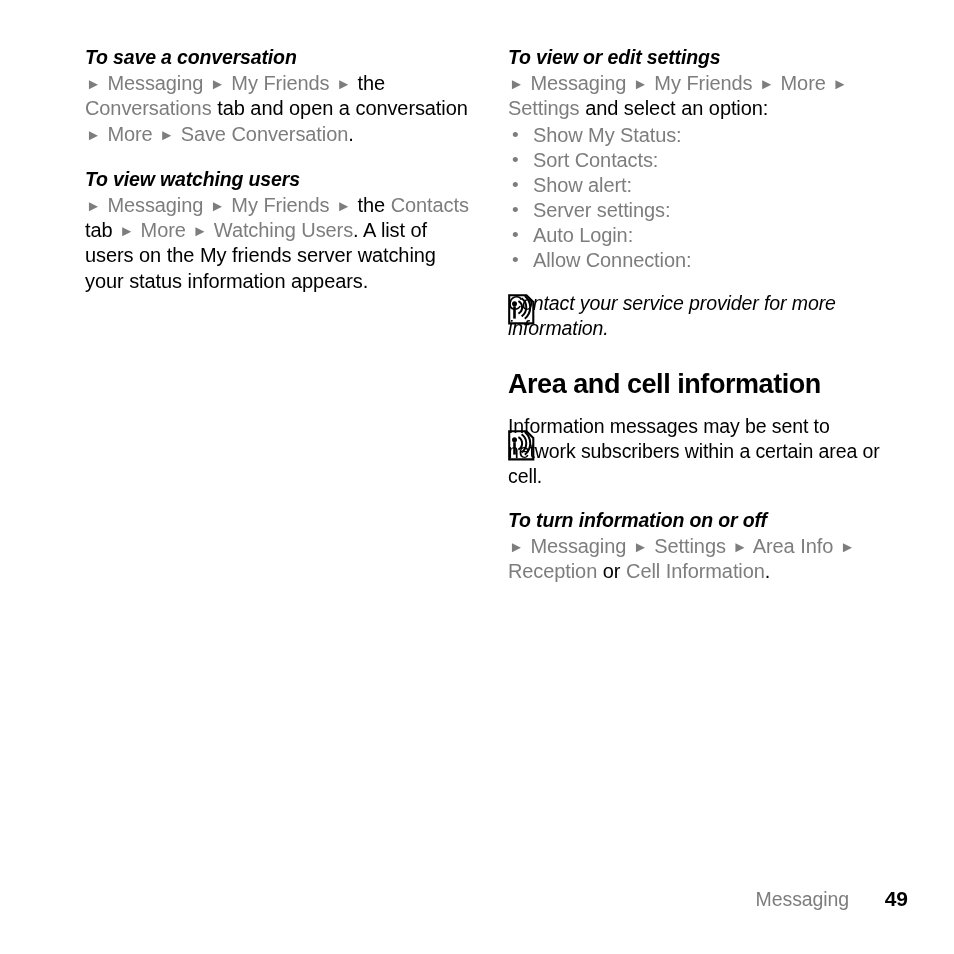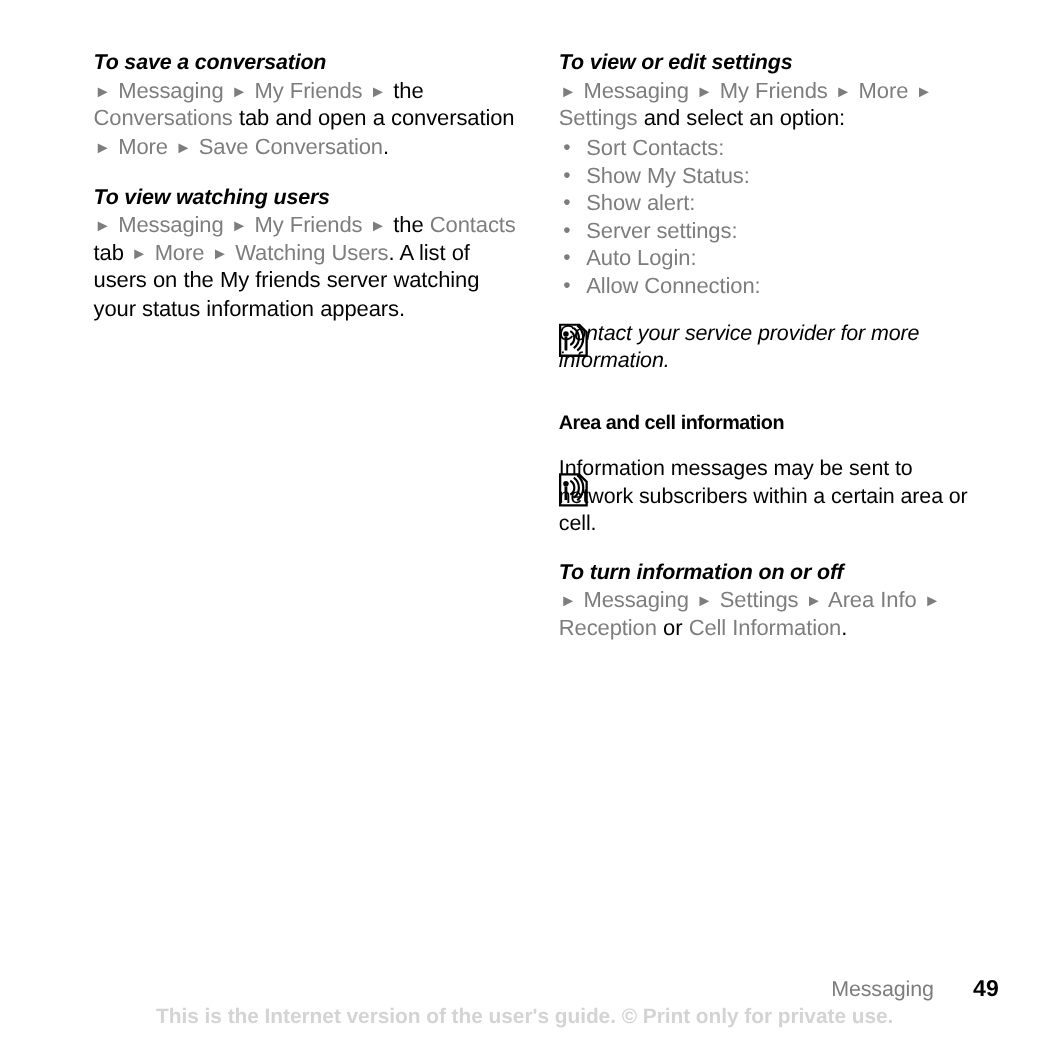--- a/index.html
+++ b/index.html
@@ -105,21 +105,21 @@
     left: 0;
     top: 3px;
     width: 27px;
     height: 31px;
   }
   .note-icon.lower { top: 16px; }
   .note-icon svg { display: block; }
 
   
   .section-title {
-    font-size: 18px;
+    font-size: 27px;
     font-weight: bold;
     line-height: 30px;
     color: #000;
     margin: 28px 0 15px 0;
     letter-spacing: -0.45px;
   }
 
   
   .footer-pagerow {
     position: absolute;
@@ -176,22 +176,22 @@
 
   </div>
 
   <div class="col col-right">
 
     <div>
       <div class="proc-title">To view or edit settings</div>
       <p class="steps"><span class="arw">►</span> <span class="m">Messaging</span> <span class="arw">►</span> <span class="m">My Friends</span> <span class="arw">►</span> <span class="m">More</span> <span class="arw">►</span> <span class="m">Settings</span> and select an option:</p>
 
       <ul class="opts">
+        <li>Show My Status:</li>
         <li>Sort Contacts:</li>
-        <li>Show My Status:</li>
         <li>Show alert:</li>
         <li>Server settings:</li>
         <li>Auto Login:</li>
         <li>Allow Connection:</li>
       </ul>
     </div>
 
     <div class="note">
       <span class="note-icon">
         <svg width="27" height="31" viewBox="0 0 27 31" xmlns="http://www.w3.org/2000/svg">
@@ -227,15 +227,14 @@
       <p class="steps"><span class="arw">►</span> <span class="m">Messaging</span> <span class="arw">►</span> <span class="m">Settings</span> <span class="arw">►</span> <span class="m">Area Info</span> <span class="arw">►</span> <span class="m">Reception</span> or <span class="m">Cell Information</span>.</p>
     </div>
 
   </div>
 
   <div class="footer-pagerow">
     <span class="footer-section">Messaging</span>
     <span class="footer-pageno">49</span>
   </div>
 
-  <div class="footer-disclaimer">This is the Internet version of the user's guide. © Print only for private use.</div>
 
 </div>
 
 </body></html>

